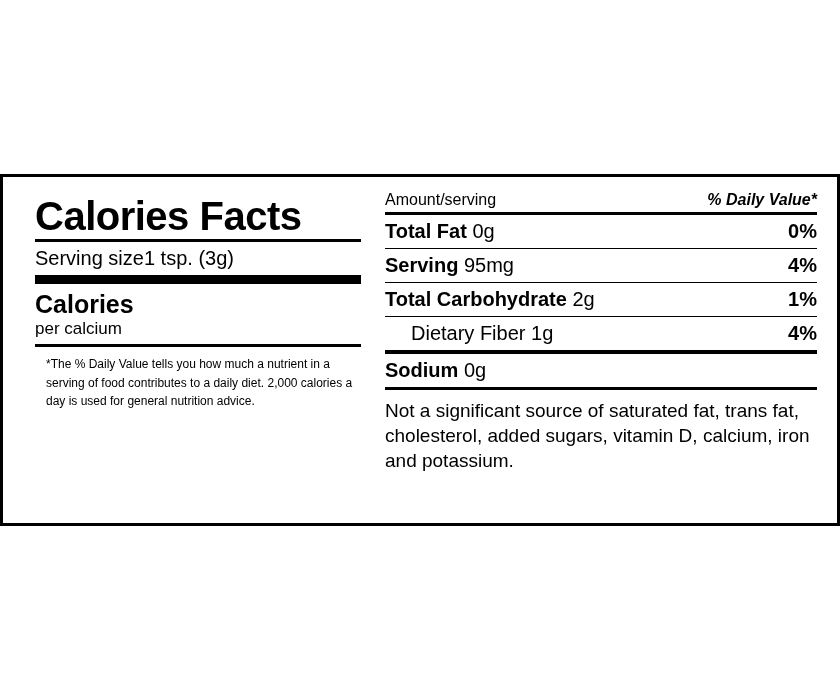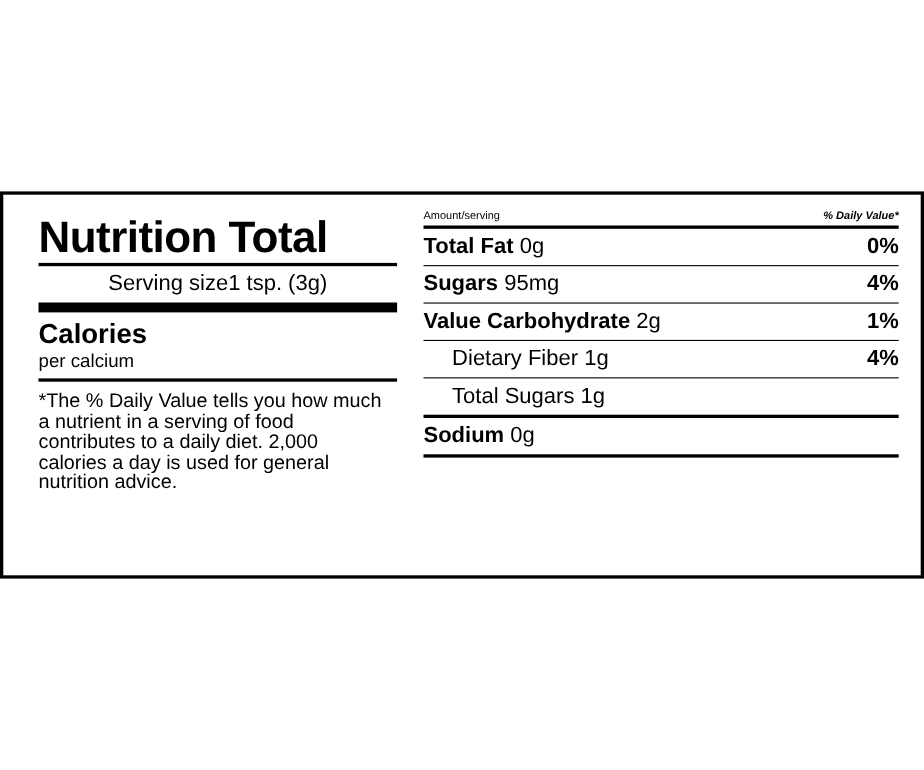--- a/index.html
+++ b/index.html
@@ -52,21 +52,21 @@
   }
   .rule-med {
     border-bottom: 3px solid #000000;
   }
   .rule-thick {
     border-bottom: 9px solid #000000;
   }
 
   #serving-row {
     display: flex;
-    justify-content: center;
+    justify-content: flex-start;
     align-items: baseline;
     font-size: 20px;
     padding: 5px 0 5px 0;
   }
   #serving-row .label { font-weight: normal; }
   #serving-row .value { font-weight: normal; }
 
   #calorie-block {
     display: flex;
     justify-content: space-between;
@@ -84,40 +84,41 @@
     line-height: 22px;
   }
   #cal-value {
     font-size: 46px;
     font-weight: bold;
     line-height: 46px;
     padding-right: 6px;
   }
 
   #footnote {
-    font-size: 18px;
+    font-size: 12px;
     line-height: 18.5px;
     padding-top: 8px;
     padding-right: 8px;
+    margin-left: 11px;
   }
 
   
   #right {
     flex: 1;
     box-sizing: border-box;
     padding-left: 14px;
     padding-right: 12px;
     position: relative;
   }
 
   #right-header {
     display: flex;
     justify-content: space-between;
     align-items: baseline;
-    font-size: 10px;
+    font-size: 16px;
     padding-top: 6px;
     padding-bottom: 3px;
   }
   #right-header .dv { font-weight: bold; font-style: italic; }
 
   .nut-row {
     display: flex;
     justify-content: space-between;
     align-items: baseline;
     font-size: 20px;
@@ -138,21 +139,21 @@
     padding-top: 8px;
   }
 </style>
 </head>
 <body>
 
 <div id="panel">
   <div id="inner">
 
     <div id="left">
-      <div id="title">Nutrition Total</div>
+      <div id="title">Calories Facts</div>
       <div class="rule-med"></div>
 
       <div id="serving-row">
         <span class="label">Serving size</span>
         <span class="value">1 tsp. (3g)</span>
       </div>
       <div class="rule-thick"></div>
 
       <div id="calorie-block">
         <div id="cal-left">
@@ -176,59 +177,53 @@
         <span class="name">
           <span>Total Fat</span>
           <span class="amt">0g</span>
         </span>
         <span class="dv">0%</span>
       </div>
       <div class="sep-thin"></div>
 
       <div class="nut-row">
         <span class="name">
-          <span>Sugars</span>
+          <span>Serving</span>
           <span class="amt">95mg</span>
         </span>
         <span class="dv">4%</span>
       </div>
       <div class="sep-thin"></div>
 
       <div class="nut-row">
         <span class="name">
-          <span>Value Carbohydrate</span>
+          <span>Total Carbohydrate</span>
           <span class="amt">2g</span>
         </span>
         <span class="dv">1%</span>
       </div>
       <div class="sep-thin"></div>
 
       <div class="nut-row indent">
         <span class="name">
           <span class="nm">Dietary Fiber</span>
           <span class="amt">1g</span>
         </span>
         <span class="dv">4%</span>
       </div>
       <div class="sep-thin"></div>
 
-      <div class="nut-row indent">
-        <span class="name">
-          <span class="nm">Total Sugars</span>
-          <span class="amt">1g</span>
-        </span>
-        <span class="dv"></span>
-      </div>
       <div class="sep-med"></div>
 
       <div class="nut-row">
         <span class="name">
           <span>Sodium</span>
           <span class="amt">0g</span>
         </span>
         <span class="dv"></span>
       </div>
       <div class="sep-med"></div>
 
+      <div id="disclaimer">Not a significant source of saturated fat, trans fat, cholesterol, added sugars, vitamin D, calcium, iron and potassium.</div>
     </div>
 
   </div>
 </div>
 
 </body></html>

